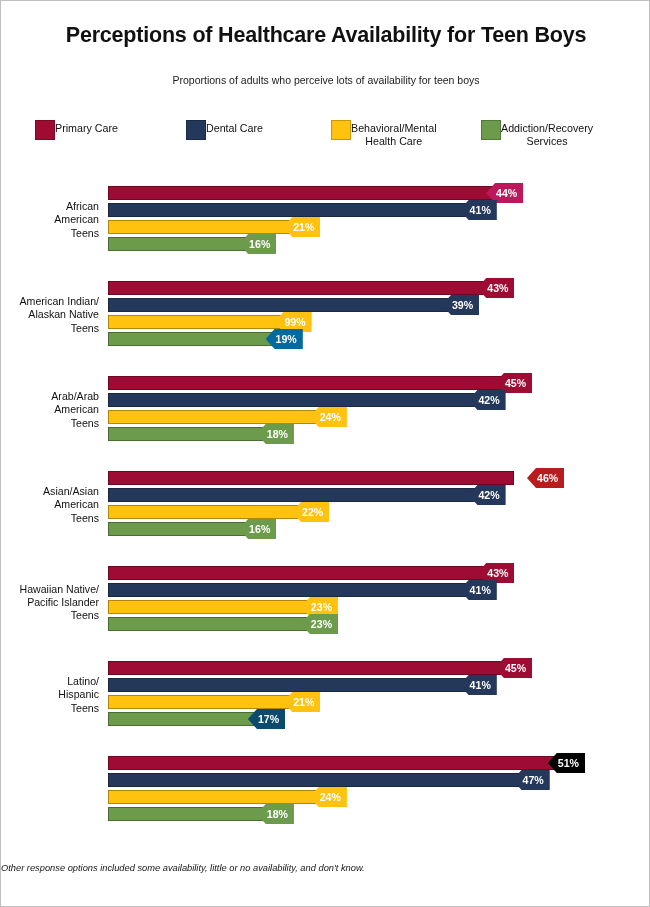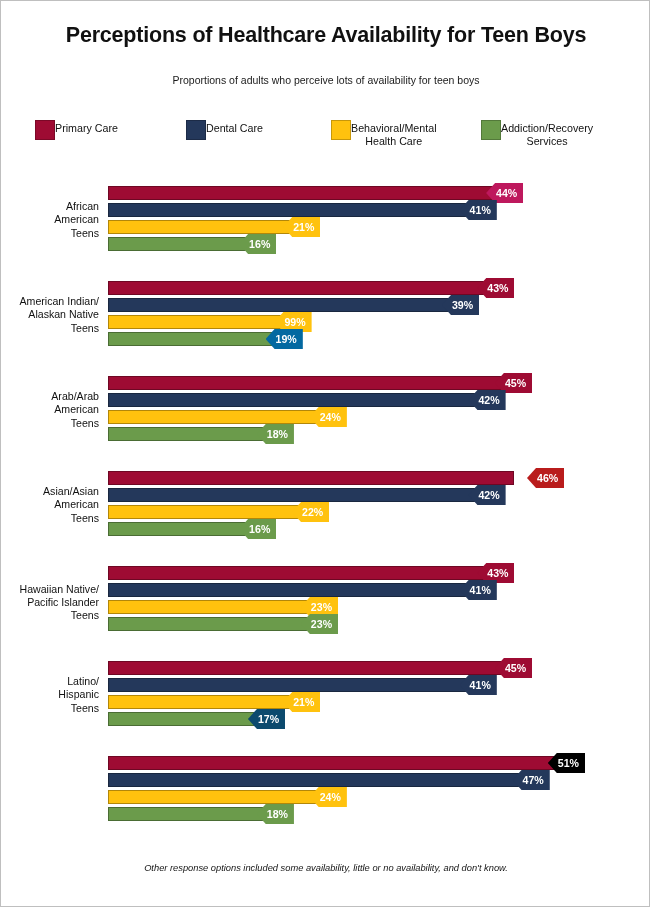--- a/index.html
+++ b/index.html
@@ -133,21 +133,21 @@
     -webkit-clip-path: polygon(0% 50%, 9px 0%, 100% 0%, 100% 100%, 9px 100%);
     clip-path: polygon(0% 50%, 9px 0%, 100% 0%, 100% 100%, 9px 100%);
   }
 
   
   #footnote {
     position: absolute;
     top: 862px;
     left: 0;
     width: 650px;
-    text-align: center;
+    text-align: left;
     font-size: 9.3px;
     font-style: italic;
     color: #151515;
     white-space: nowrap;
   }
 </style>
 </head>
 <body>
 
 <div id="page">

